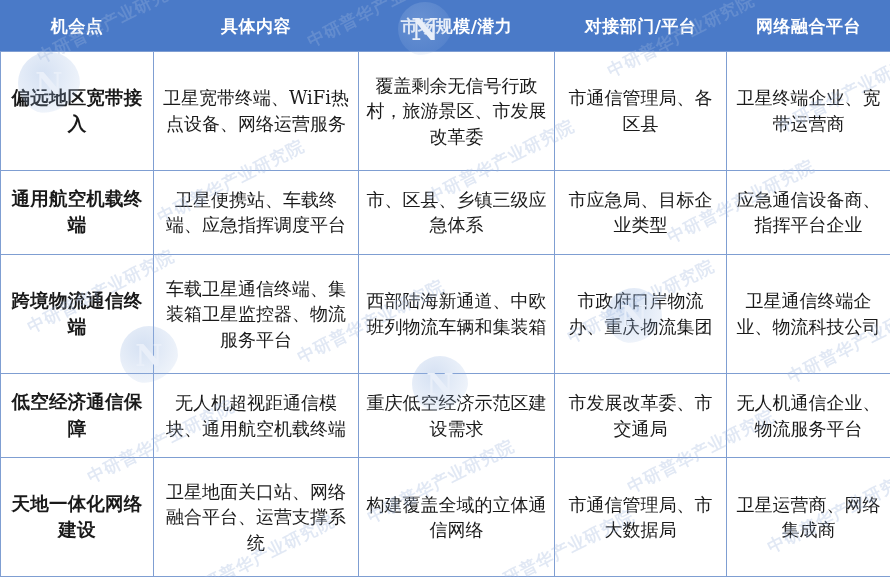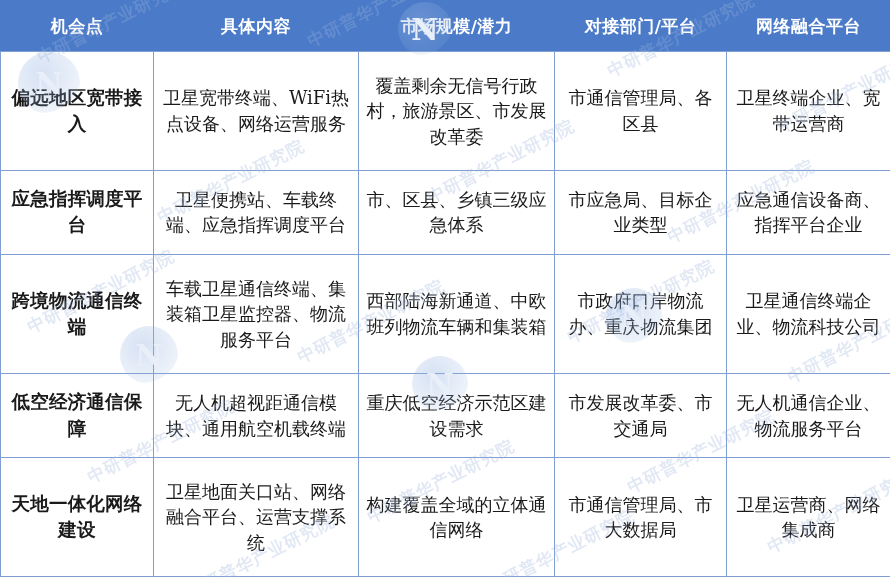--- a/index.html
+++ b/index.html
@@ -158,21 +158,21 @@
     </thead>
     <tbody>
       <tr>
         <td class="col-key">偏远地区宽带接入</td>
         <td>卫星宽带终端、WiFi热点设备、网络运营服务</td>
         <td>覆盖剩余无信号行政村，旅游景区、市发展改革委</td>
         <td>市通信管理局、各区县</td>
         <td>卫星终端企业、宽带运营商</td>
       </tr>
       <tr>
-        <td class="col-key">应急指挥调度平台</td>
+        <td class="col-key">通用航空机载终端</td>
         <td>卫星便携站、车载终端、应急指挥调度平台</td>
         <td>市、区县、乡镇三级应急体系</td>
         <td>市应急局、目标企业类型</td>
         <td>应急通信设备商、指挥平台企业</td>
       </tr>
       <tr>
         <td class="col-key">跨境物流通信终端</td>
         <td>车载卫星通信终端、集装箱卫星监控器、物流服务平台</td>
         <td>西部陆海新通道、中欧班列物流车辆和集装箱</td>
         <td>市政府口岸物流办、重庆物流集团</td>

